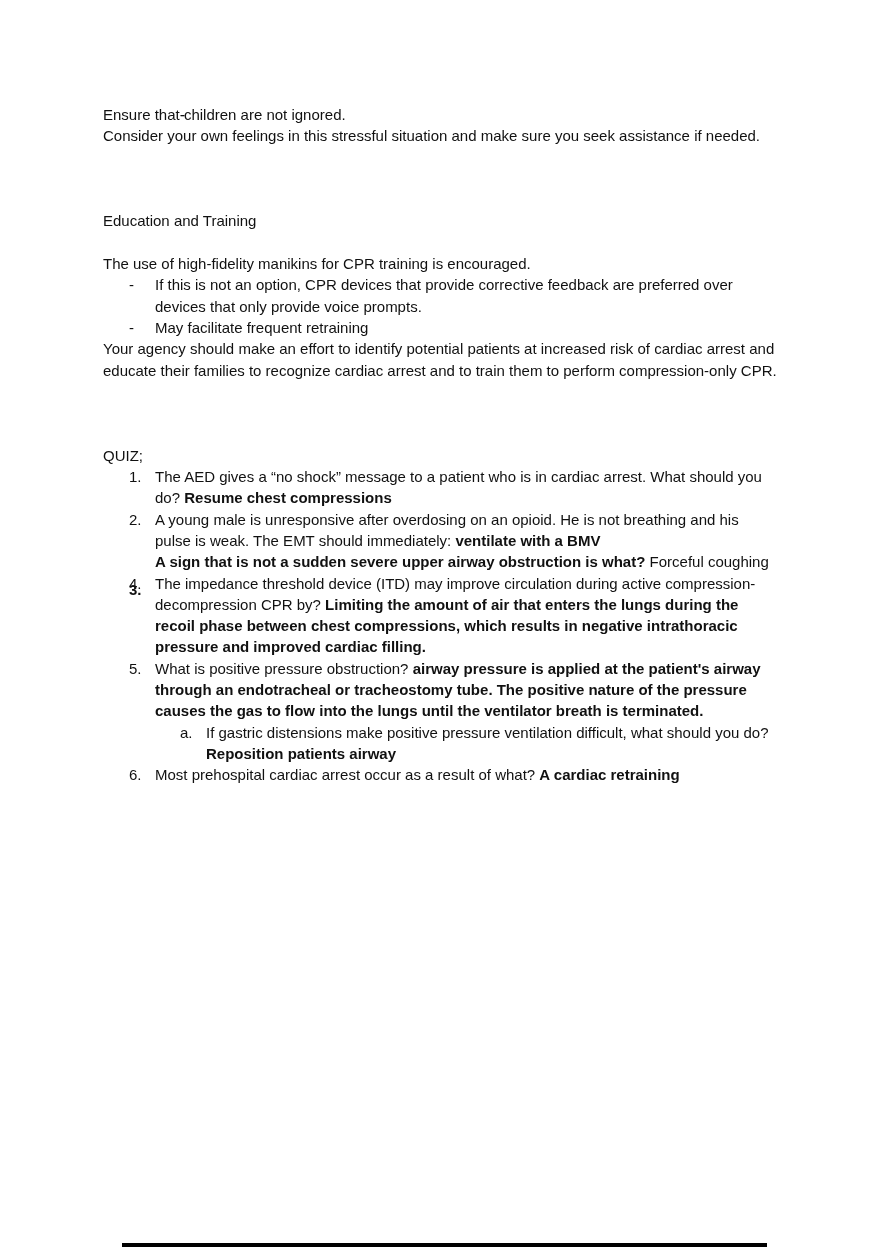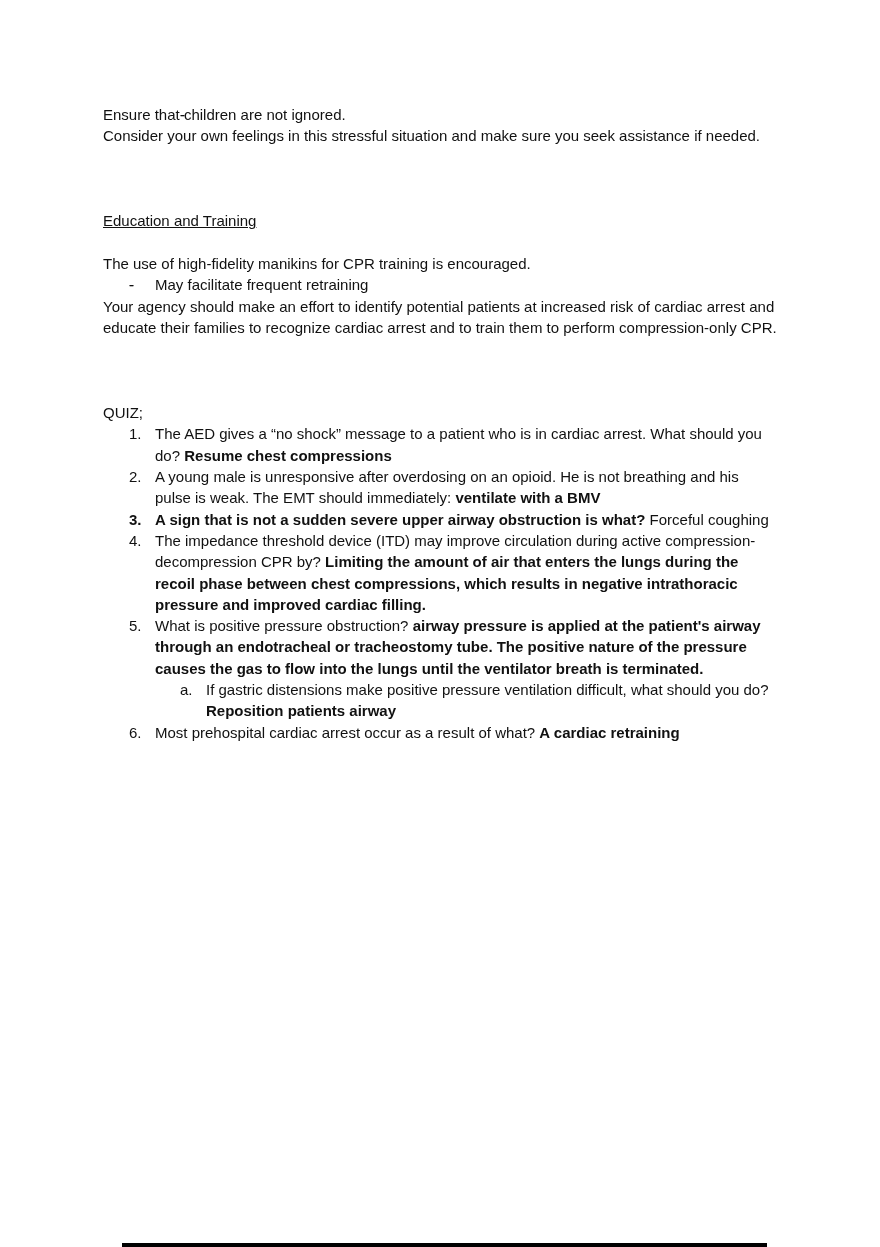--- a/index.html
+++ b/index.html
@@ -17,27 +17,27 @@
     line-height: 21.3px;
     color: #111111;
   }
   .page {
     box-sizing: border-box;
     width: 880px;
     padding: 104px 103px 0 103px;
   }
   .block { position: relative; }
   .blank { height: 21.3px; }
-  .heading { text-decoration: underline; }
+  .heading { }
   .li1 { padding-left: 52px; }
   .li2 { padding-left: 103px; }
   .marker { position: absolute; }
   .li1 > .marker { left: 26px; }
   .li2 > .marker { left: 77px; }
-  .b { font-weight: bold; }
+  .b { font-weight: bold; margin-top: 28px; }
   .bottom-divider {
     position: absolute;
     left: 122px;
     bottom: 0;
     width: 645px;
     height: 4px;
   }
 </style>
 </head>
 <body style="color: rgb(17, 17, 17);">
@@ -47,21 +47,21 @@
       <div class="block li2"><span class="marker">-</span></div>
       <div class="block li2"><span class="marker">-</span></div>
       <div class="block para"><span>Ensure that children are not ignored.</span></div>
       <div class="block para"><span>Consider your own feelings in this stressful situation and make sure you seek assistance if needed.</span></div>
       <div class="block blank"></div>
       <div class="block blank"></div>
       <div class="block blank"></div>
       <div class="block heading"><span>Education and Training</span></div>
       <div class="block blank"></div>
       <div class="block para"><span>The use of high-fidelity manikins for CPR training is encouraged.</span></div>
-      <div class="block li1"><span class="marker">-</span></div>
+      <div class="block li1"><span class="marker">-</span><span>If this is not an option, CPR devices that provide corrective feedback are preferred over devices that only provide voice prompts.</span></div>
       <div class="block li1"><span class="marker">-</span><span>May facilitate frequent retraining</span></div>
       <div class="block para"><span>Your agency should make an effort to identify potential patients at increased risk of cardiac arrest and educate their families to recognize cardiac arrest and to train them to perform compression-only CPR.</span></div>
       <div class="block blank"></div>
       <div class="block blank"></div>
       <div class="block blank"></div>
       <div class="block para"><span>QUIZ;</span></div>
       <div class="block li1"><span class="marker">1.</span><span>The AED gives a “no shock” message to a patient who is in cardiac arrest. What should you do? </span><span class="b">Resume chest compressions</span></div>
       <div class="block li1"><span class="marker">2.</span><span>A young male is unresponsive after overdosing on an opioid. He is not breathing and his pulse is weak. The EMT should immediately: </span><span class="b">ventilate with a BMV</span></div>
       <div class="block li1"><span class="marker b">3.</span><span class="b">A sign that is not a sudden severe upper airway obstruction is what? </span><span>Forceful coughing</span></div>
       <div class="block li1"><span class="marker">4.</span><span>The impedance threshold device (ITD) may improve circulation during active compression-decompression CPR by?  </span><span class="b">Limiting the amount of air that enters the lungs during the recoil phase between chest compressions, which results in negative intrathoracic pressure and improved cardiac filling.</span></div>

